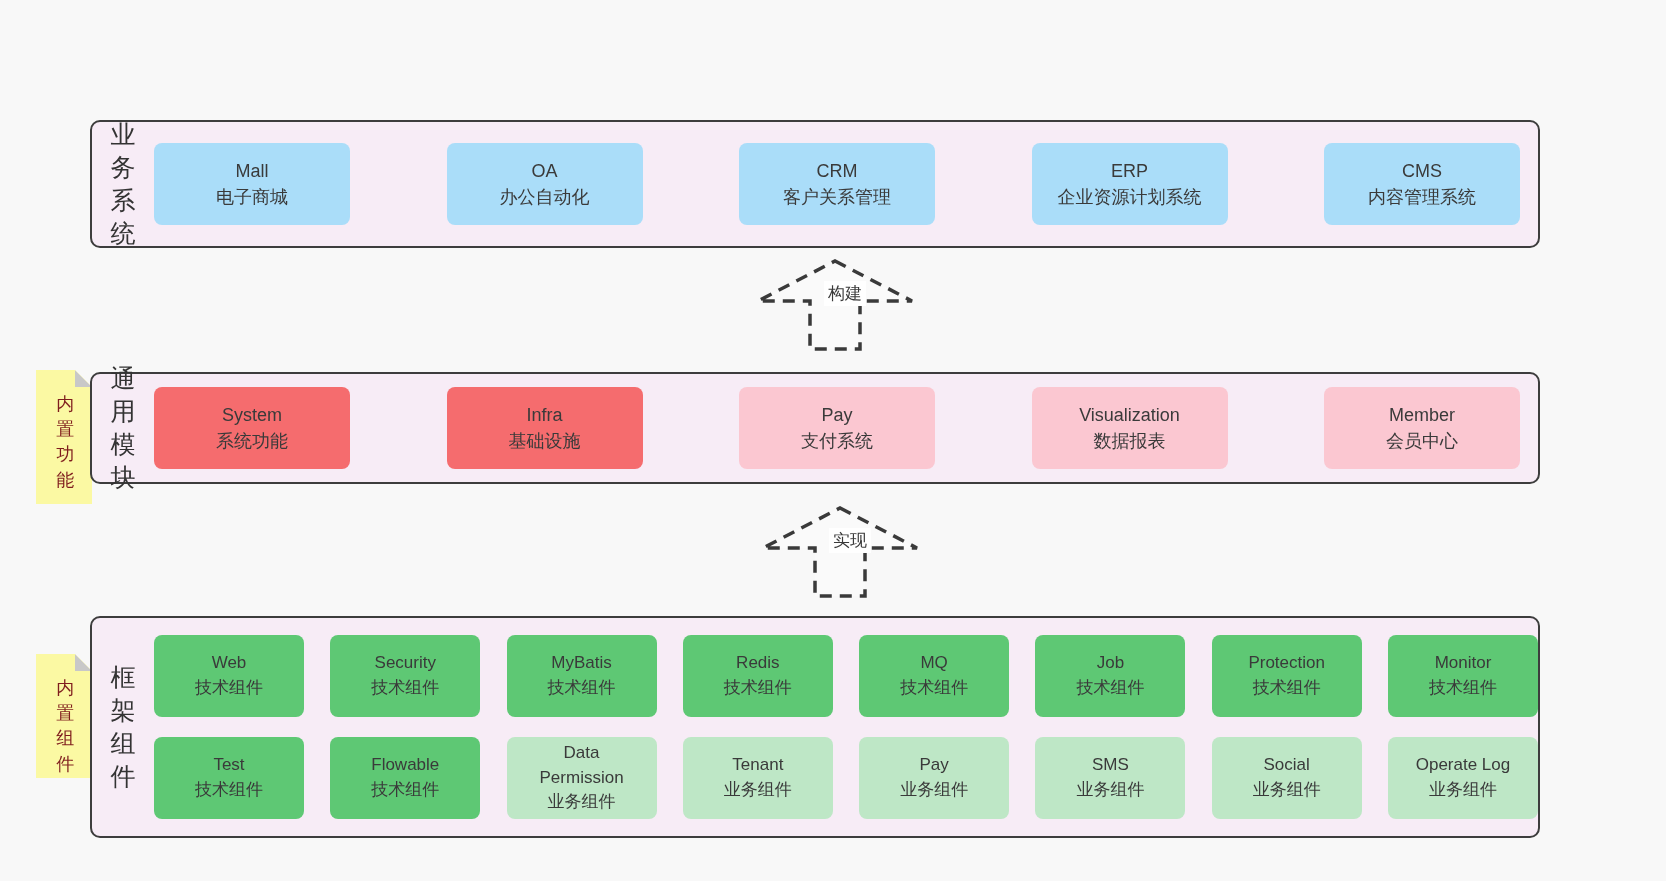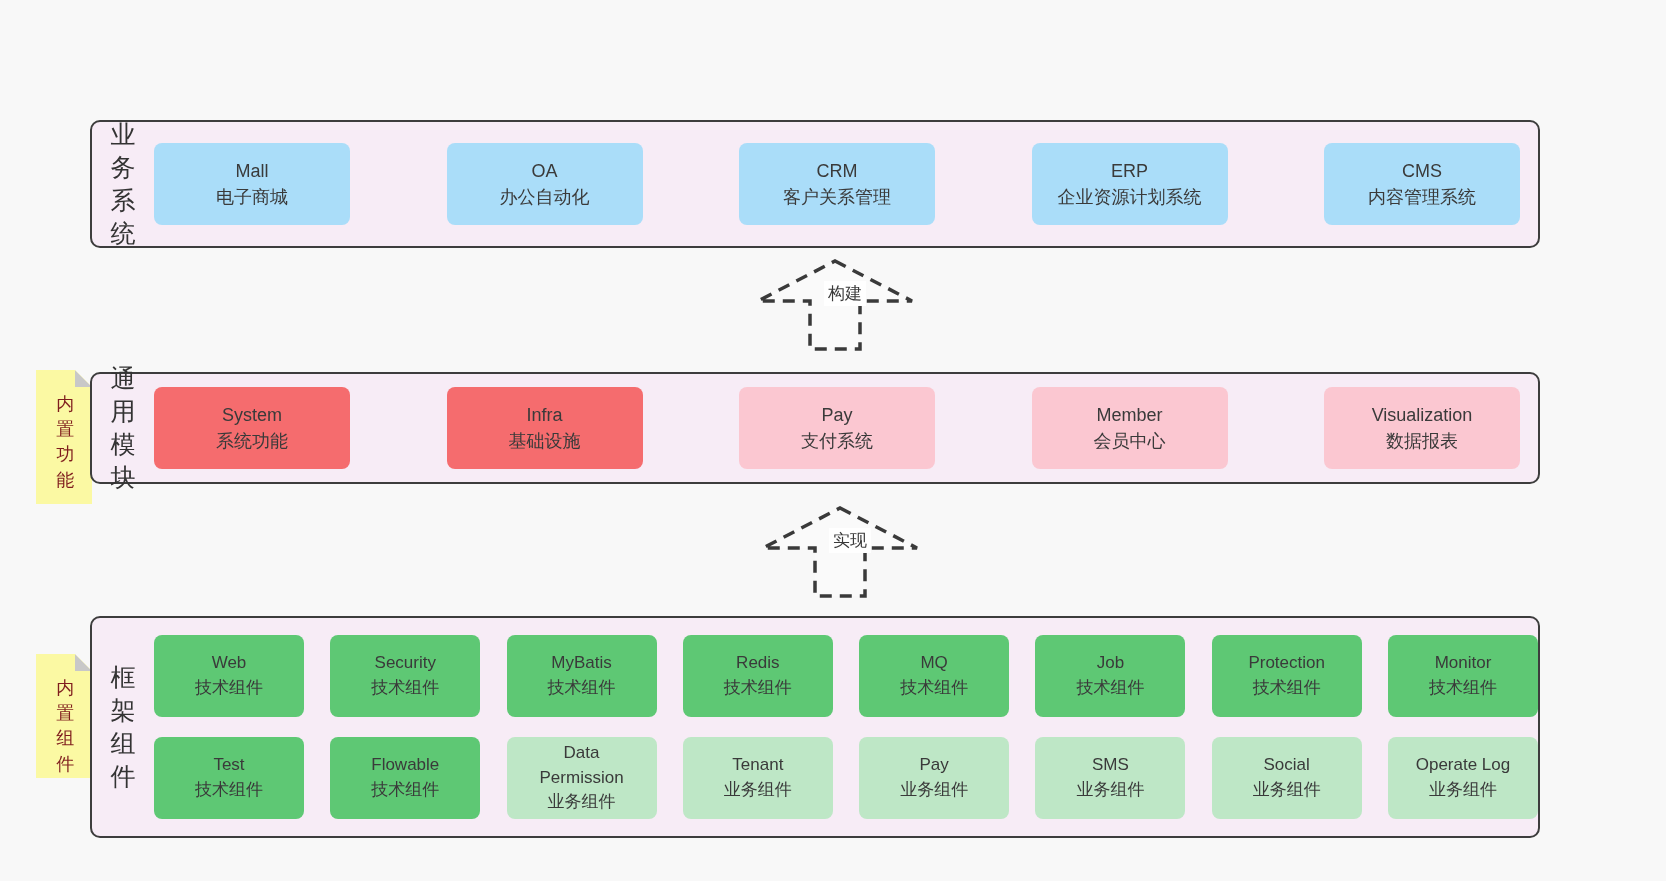--- a/index.html
+++ b/index.html
@@ -181,26 +181,26 @@
     </div>
     <div class="box v-red">
       <span>Infra</span>
       <span>基础设施</span>
     </div>
     <div class="box v-pink">
       <span>Pay</span>
       <span>支付系统</span>
     </div>
     <div class="box v-pink">
+      <span>Visualization</span>
+      <span>数据报表</span>
+    </div>
+    <div class="box v-pink">
       <span>Member</span>
       <span>会员中心</span>
-    </div>
-    <div class="box v-pink">
-      <span>Visualization</span>
-      <span>数据报表</span>
     </div>
   </div>
 </div>
 
 <div class="arrow arrow-implement">
   <svg width="170" height="96" viewBox="0 0 170 96">
     <path d="M85,4 L162,44 L110,44 L110,92 L60,92 L60,44 L8,44 Z" fill="#fafafa" stroke="#3a3a3a" stroke-width="3.5" stroke-dasharray="12 8"></path>
   </svg>
   <span class="arrow-label">实现</span>
 </div>

